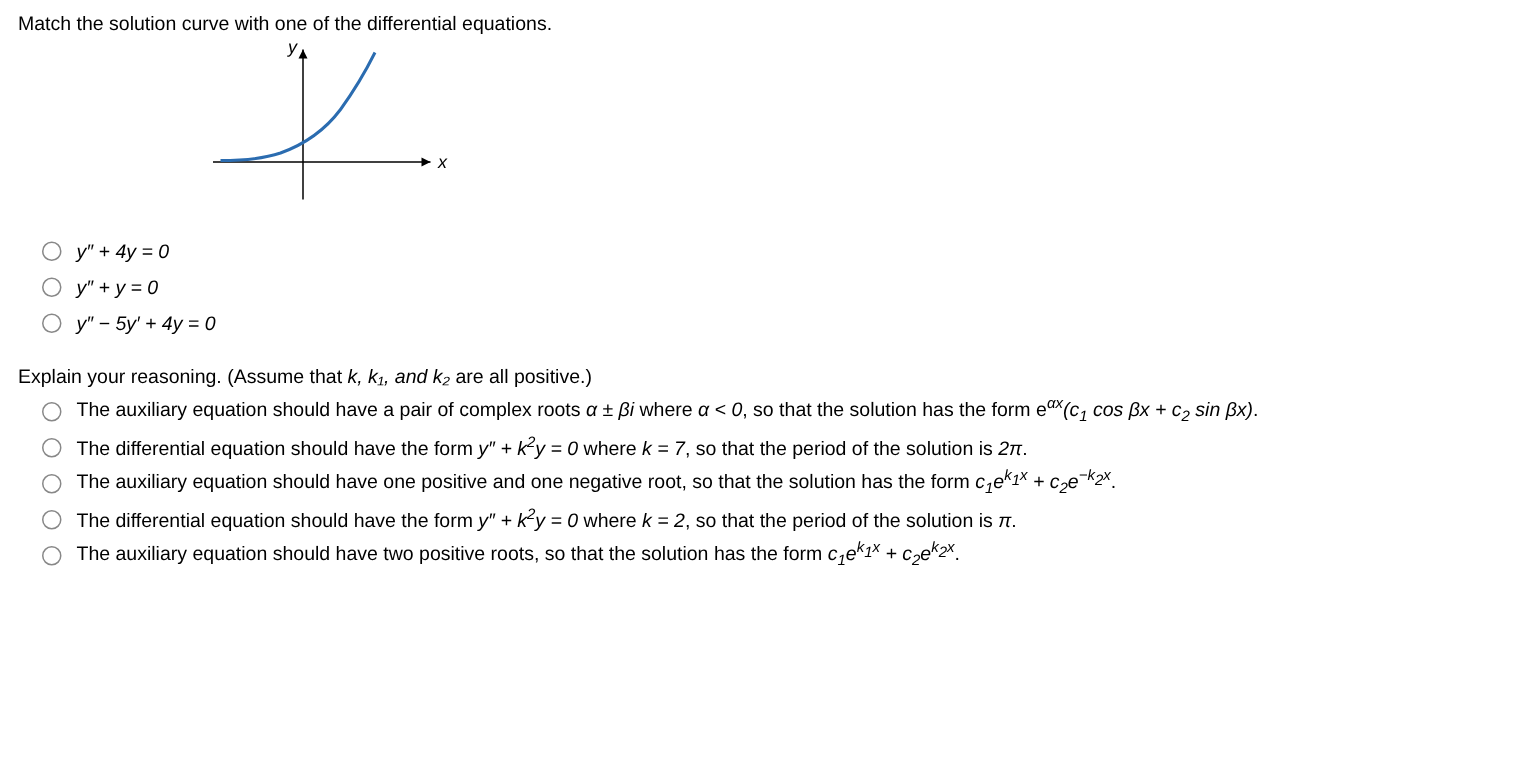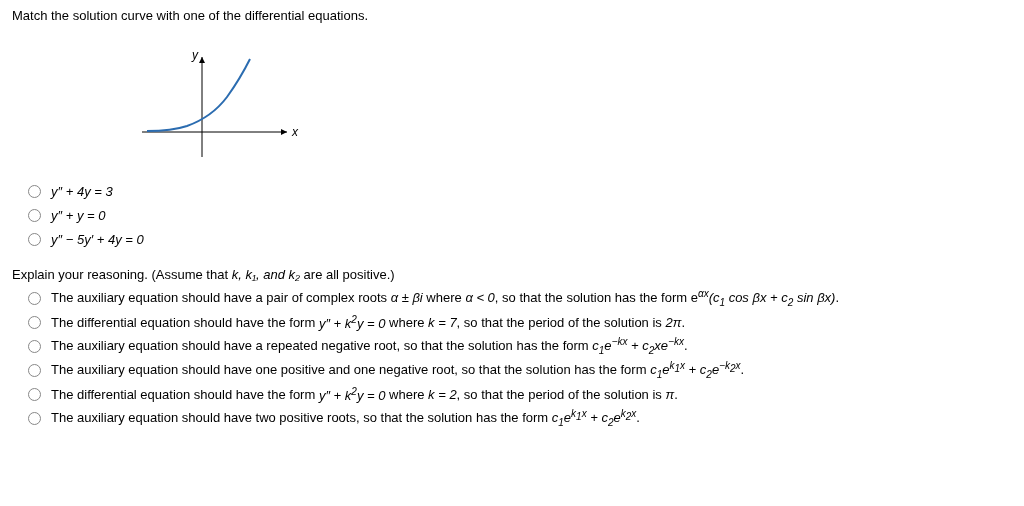--- a/index.html
+++ b/index.html
@@ -5,21 +5,21 @@
     * { margin: 0; padding: 0; box-sizing: border-box; }
     body {
       font-family: Arial, Helvetica, sans-serif;
       font-size: 13px;
       color: #000;
       padding: 8px 12px;
       width: 1024px;
       height: 506px;
       background: #fff;
     }
-    .question-text { margin-bottom: 24px; }
+    .question-text { margin-bottom: 0; }
     .graph-container { margin-left: 120px; margin-bottom: 12px; }
     .graph { display: block; }
     .options-group1 { margin-left: 16px; margin-bottom: 16px; }
     .options-group2 { margin-left: 16px; }
     .option-row {
       display: flex;
       align-items: center;
       min-height: 24px;
       padding: 2px 0;
     }
@@ -52,21 +52,21 @@
     <polygon points="70,10 67,16 73,16" fill="#000"></polygon>
     <text x="160" y="89" font-size="12" font-style="italic">x</text>
     <text x="60" y="12" font-size="12" font-style="italic">y</text>
     <path d="M 15 84 Q 40 84 55 79 Q 80 70 95 50 Q 108 32 118 12" stroke="#2b6cb0" stroke-width="2" fill="none"></path>
   </svg>
 </div>
 
 <div class="options-group1">
   <div class="option-row">
     <span class="radio"></span>
-    <span class="option-text">y″ + 4y = 3</span>
+    <span class="option-text">y″ + 4y = 0</span>
   </div>
   <div class="option-row">
     <span class="radio"></span>
     <span class="option-text">y″ + y = 0</span>
   </div>
   <div class="option-row">
     <span class="radio"></span>
     <span class="option-text">y″ − 5y′ + 4y = 0</span>
   </div>
 </div>
@@ -84,26 +84,20 @@
     </span>
   </div>
 
   <div class="option-row">
     <span class="radio"></span>
     <span class="expl-option-text">
       <span>The differential equation should have the form </span><span style="font-style:italic;">y″ + k<sup>2</sup>y = 0</span><span> where </span><span style="font-style:italic;">k = 7</span><span>, so that the period of the solution is </span><span style="font-style:italic;">2π</span><span>.</span>
     </span>
   </div>
 
-  <div class="option-row">
-    <span class="radio"></span>
-    <span class="expl-option-text">
-      <span>The auxiliary equation should have a repeated negative root, so that the solution has the form </span><span style="font-style:italic;">c<sub>1</sub>e<sup>−kx</sup> + c<sub>2</sub>xe<sup>−kx</sup></span><span>.</span>
-    </span>
-  </div>
 
   <div class="option-row">
     <span class="radio"></span>
     <span class="expl-option-text">
       <span>The auxiliary equation should have one positive and one negative root, so that the solution has the form </span><span style="font-style:italic;">c<sub>1</sub>e<sup>k<sub>1</sub>x</sup> + c<sub>2</sub>e<sup>−k<sub>2</sub>x</sup></span><span>.</span>
     </span>
   </div>
 
   <div class="option-row">
     <span class="radio"></span>

